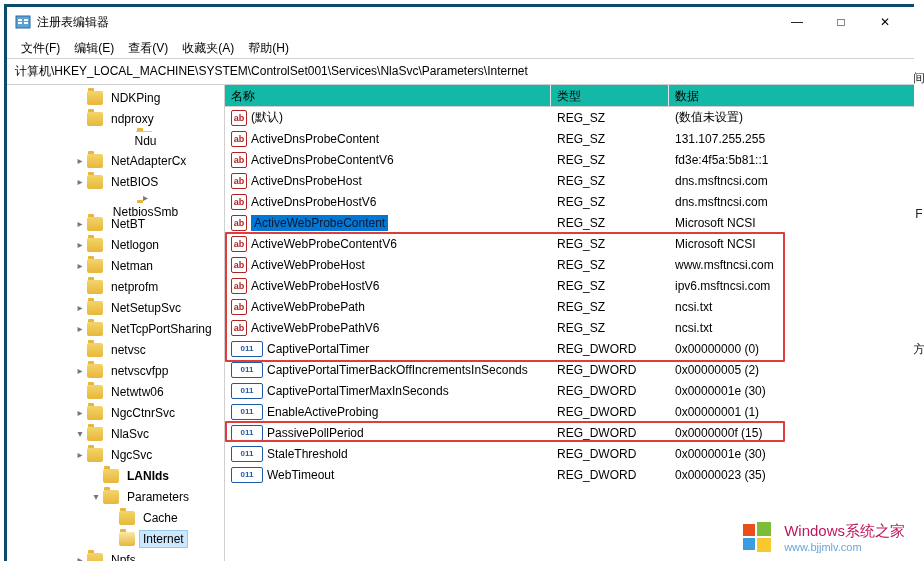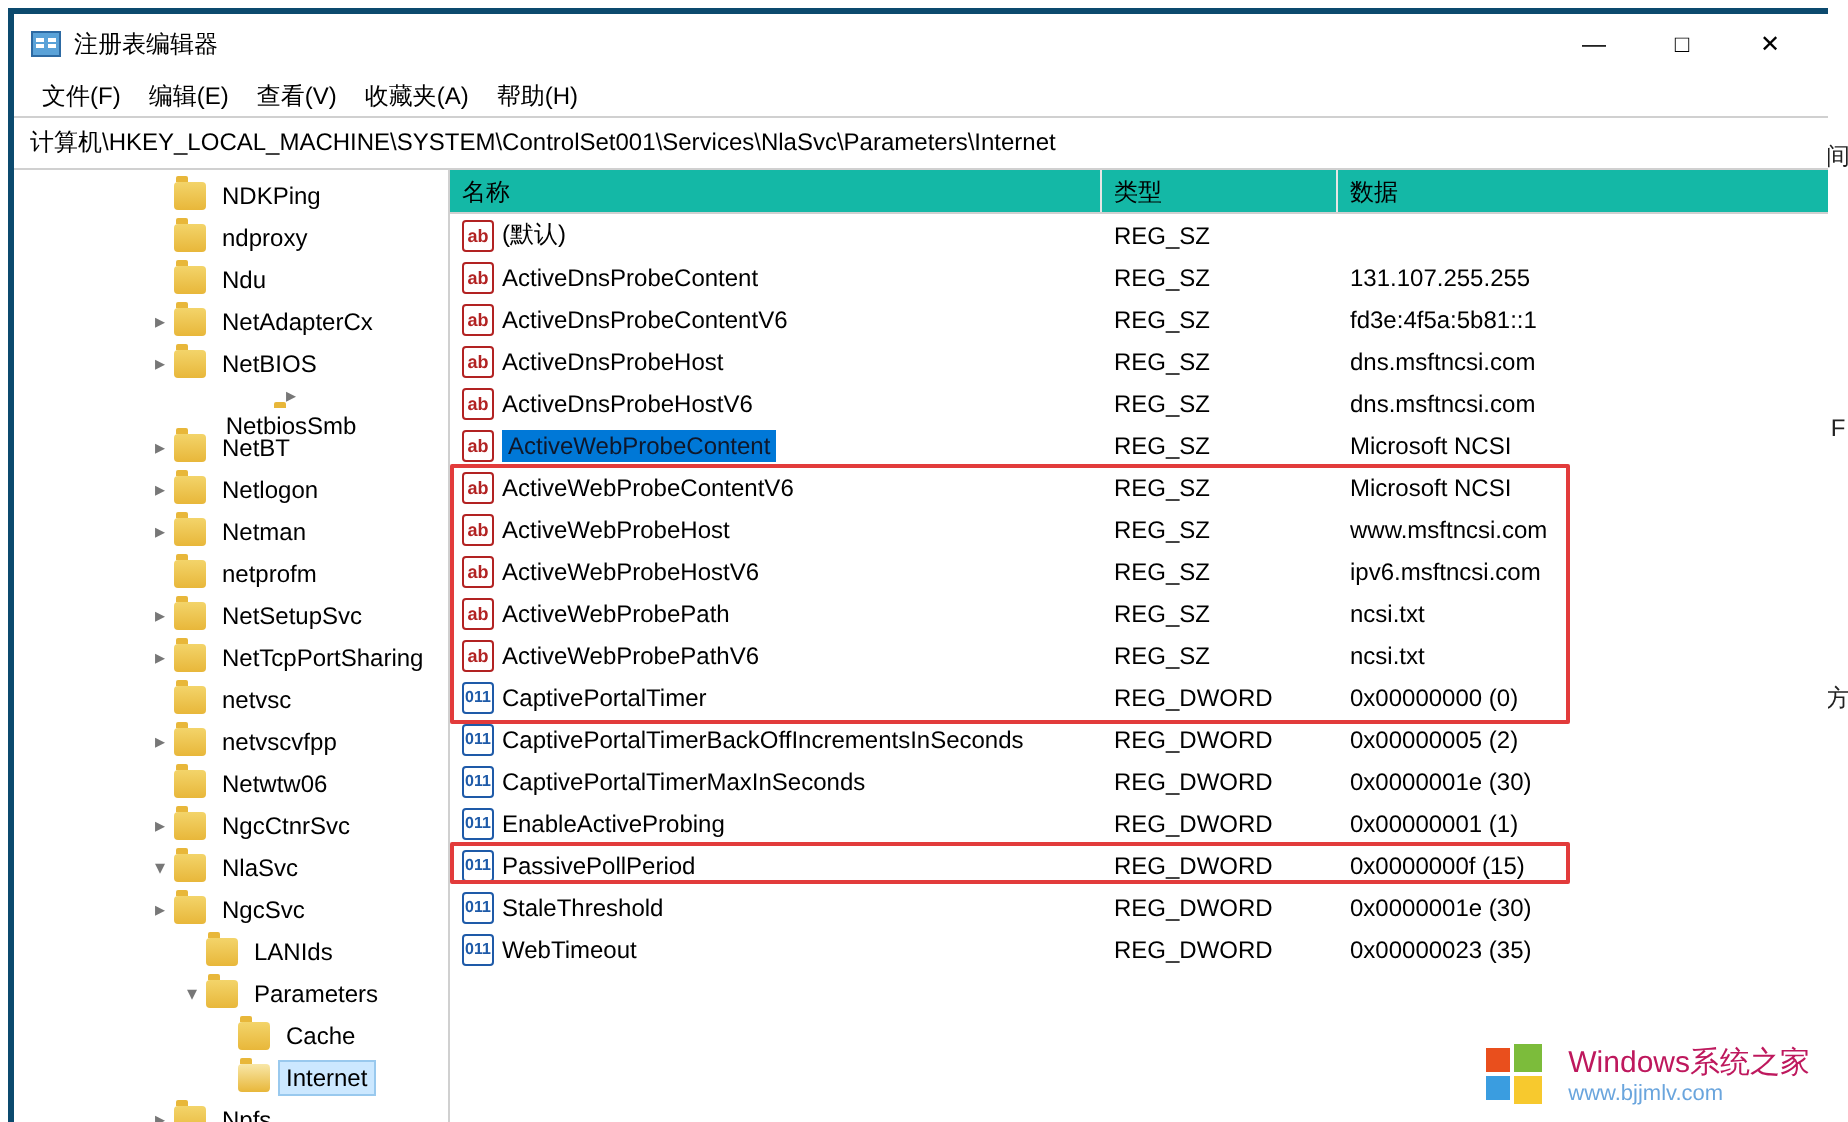--- a/index.html
+++ b/index.html
@@ -30,21 +30,21 @@
 .list-header .col { padding: 3px 6px; border-right: 1px solid #e6e6e6; }
 .col-name { width: 326px; }
 .col-type { width: 118px; }
 .col-data { flex: 1; }
 .list-body { padding: 0; position: relative; }
 .list-row { display: flex; height: 21px; align-items: center; font-size: 12px; }
 .list-row .cell-name { width: 326px; padding-left: 6px; display:flex; align-items:center; gap: 4px; overflow:hidden; }
 .list-row .cell-type { width: 118px; padding-left: 6px; }
 .list-row .cell-data { flex: 1; padding-left: 6px; }
 .reg-icon-sz { width: 16px; height: 16px; display:inline-flex; align-items:center; justify-content:center; font-size:9px; font-weight:bold; color:#b22222; background:#fff; border:1px solid #b22222; border-radius:2px; }
-.reg-icon-dw { width: 16px; height: 16px; display:inline-flex; align-items:center; justify-content:center; font-size:8px; font-weight:bold; color:#1e5aa8; background:#fff; border:1px solid #1e5aa8; border-radius:2px; }
+.reg-icon-dw { width: 32px; height: 16px; display:inline-flex; align-items:center; justify-content:center; font-size:8px; font-weight:bold; color:#1e5aa8; background:#fff; border:1px solid #1e5aa8; border-radius:2px; }
 .row-selected .name-text { background: #0078d7; color: #0f172a; padding: 1px 3px; }
 .hl-box { position: absolute; border: 2px solid #e23b3b; pointer-events: none; z-index: 5; border-radius: 1px; }
 .watermark { position: absolute; right: 10px; bottom: 6px; display:flex; align-items:center; gap:8px; z-index: 20; }
 .wm-logo { width: 38px; height: 38px; }
 .wm-text1 { font-size: 15px; color: #be185d; }
 .wm-text2 { font-size: 11px; color: #6aa5dd; }
 .side-cut { position:absolute; right:0; top:0; width:10px; height:561px; background:#fff; color: #222; font-size:12px; display:flex; flex-direction:column; align-items:center; justify-content:flex-start; padding-top: 70px; gap: 120px; overflow:hidden;}
 </style>
 </head>
 <body>
@@ -84,21 +84,21 @@
         <div class="tree-row" style="padding-left: 64px;">
           <span class="tree-arrow none"></span>
           <span class="folder-icon"></span>
           <span class="tree-label">NDKPing</span>
         </div>
         <div class="tree-row" style="padding-left: 64px;">
           <span class="tree-arrow none"></span>
           <span class="folder-icon"></span>
           <span class="tree-label">ndproxy</span>
         </div>
-        <div class="tree-row" style="padding-left: 64px;">
+        <div class="tree-row" style="padding-left: 64px; flex-direction: column;">
           <span class="tree-arrow none"></span>
           <span class="folder-icon"></span>
           <span class="tree-label">Ndu</span>
         </div>
         <div class="tree-row" style="padding-left: 64px;">
           <span class="tree-arrow collapsed"></span>
           <span class="folder-icon"></span>
           <span class="tree-label">NetAdapterCx</span>
         </div>
         <div class="tree-row" style="padding-left: 64px;">
@@ -164,21 +164,21 @@
         <div class="tree-row" style="padding-left: 64px;">
           <span class="tree-arrow expanded"></span>
           <span class="folder-icon"></span>
           <span class="tree-label">NlaSvc</span>
         </div>
         <div class="tree-row" style="padding-left: 64px;">
           <span class="tree-arrow collapsed"></span>
           <span class="folder-icon"></span>
           <span class="tree-label">NgcSvc</span>
         </div>
-        <div class="tree-row" style="padding-left: 80px;">
+        <div class="tree-row" style="padding-left: 80px; font-weight: bold;">
           <span class="tree-arrow none"></span>
           <span class="folder-icon"></span>
           <span class="tree-label">LANIds</span>
         </div>
         <div class="tree-row" style="padding-left: 80px;">
           <span class="tree-arrow expanded"></span>
           <span class="folder-icon"></span>
           <span class="tree-label">Parameters</span>
         </div>
         <div class="tree-row" style="padding-left: 96px;">
@@ -203,20 +203,21 @@
         <div class="col col-type">类型</div>
         <div class="col col-data">数据</div>
       </div>
       <div class="list-body" id="list-body">
           <div class="list-row">
             <div class="cell-name">
               <span class="reg-icon-sz">ab</span>
               <span class="name-text">(默认)</span>
             </div>
             <div class="cell-type">REG_SZ</div>
+            <div class="cell-data">(数值未设置)</div>
           </div>
           <div class="list-row">
             <div class="cell-name">
               <span class="reg-icon-sz">ab</span>
               <span class="name-text">ActiveDnsProbeContent</span>
             </div>
             <div class="cell-type">REG_SZ</div>
             <div class="cell-data">131.107.255.255</div>
           </div>
           <div class="list-row">

